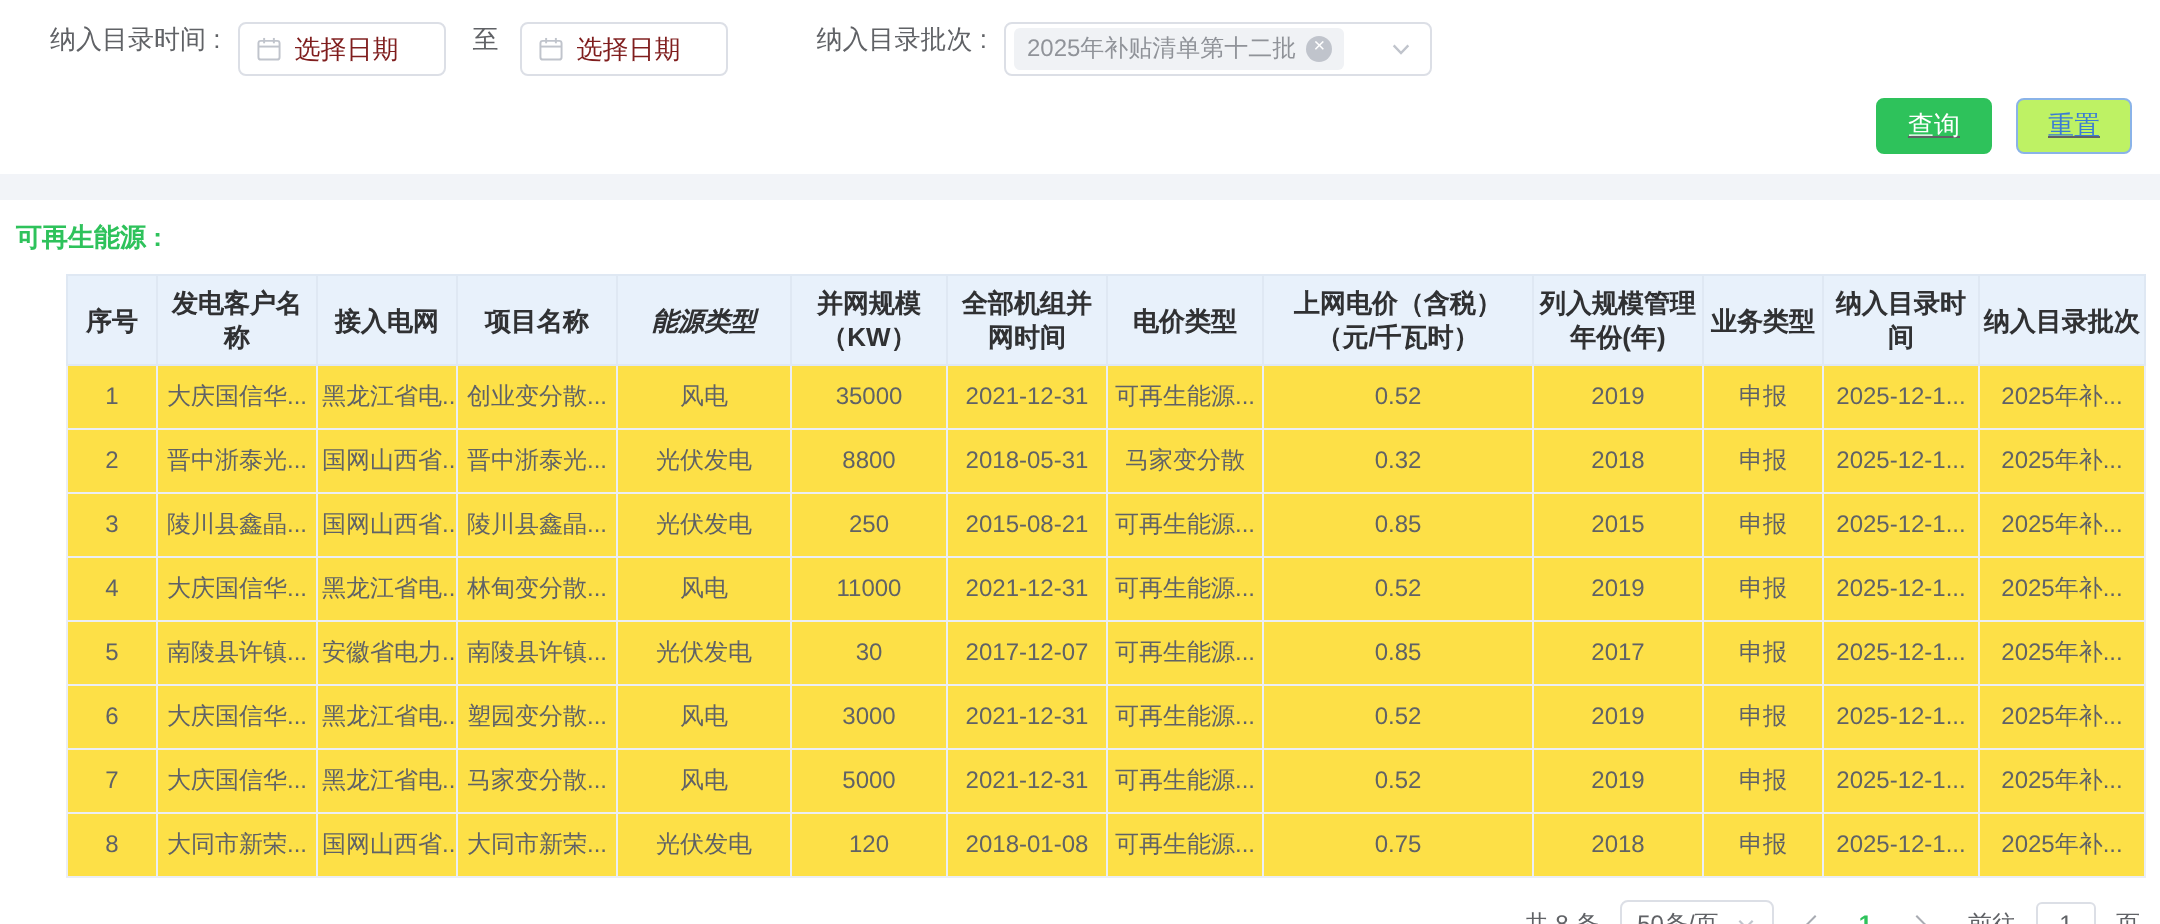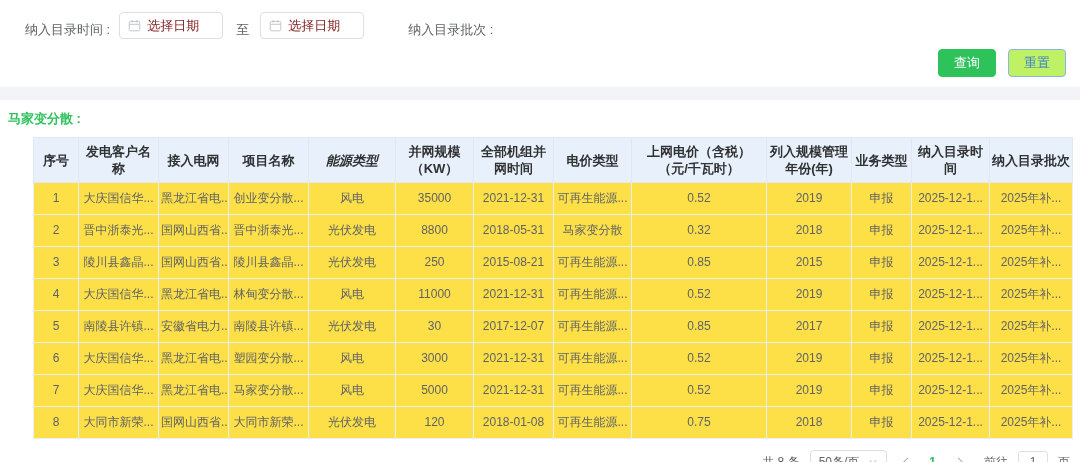--- a/index.html
+++ b/index.html
@@ -1,36 +1,36 @@
 <!DOCTYPE html>
 <html><head>
 <meta charset="utf-8">
 <style>
   * { box-sizing: border-box; margin: 0; padding: 0; }
   html, body { width: 1080px; height: 462px; overflow: hidden; background: #fff;
     font-family: "Liberation Sans", "DejaVu Sans", sans-serif; color: #606266; }
 
   
   .filter-section { padding: 11px 14px 0 25px; background: #fff; }
-  .filter-row { display: flex; align-items: flex-end; height: 28px; }
+  .filter-row { display: flex; align-items: flex-start; height: 28px; }
   .flabel { font-size: 13px; color: #606266; white-space: nowrap; }
   .date-input { width: 104px; height: 27px; border: 1px solid #dcdfe6; border-radius: 4px;
     display: flex; align-items: center; gap: 6px; padding: 0 8px; background: #fff; margin-left: 9px; cursor: pointer; }
   .date-input .ph { font-size: 13px; color: #7f1d1d; white-space: nowrap; overflow: hidden; }
   .to-label { margin: 0 11px 0 13px; font-size: 13px; color: #606266; }
   .batch-label { margin-left: 44px; }
   .select-box { width: 214px; height: 27px; border: 1px solid #dcdfe6; border-radius: 4px;
     display: flex; align-items: center; justify-content: space-between; padding: 0 9px 0 4px;
     margin-left: 9px; background: #fff; cursor: pointer; }
   .tag { background: #f0f2f5; border-radius: 3px; height: 21px; display: flex; align-items: center;
     gap: 5px; padding: 0 6px; font-size: 12px; color: #909399; white-space: nowrap; }
   .tag-close { width: 13px; height: 13px; border-radius: 50%; background: #c0c4cc; color: #fff;
     font-size: 10px; line-height: 12px; text-align: center; cursor: pointer; flex: 0 0 auto; }
 
-  .btn-row { display: flex; justify-content: flex-end; gap: 12px; margin-top: 10px; }
+  .btn-row { display: flex; justify-content: flex-end; gap: 12px; margin-top: 10px; text-decoration: underline; }
   .btn { height: 28px; padding: 0 15px; border-radius: 4px; font-size: 13px; cursor: pointer;
     font-family: inherit; }
   .btn-primary { background: #2ec25b; border: 1px solid #2ec25b; color: #fff; }
   .btn-plain { background: #bef264; border: 1px solid #8ab3e8; color: #3a7bd5; }
 
   .band { height: 13px; background: #f2f4f8; margin-top: 10px; }
 
   
   .content { padding: 0 8px; }
   .table-title { color: #2ec25b; font-weight: bold; font-size: 13px; margin: 10px 0 9px 0; }
@@ -96,32 +96,43 @@
             <line x1="1.5" y1="6.5" x2="14.5" y2="6.5" stroke="#c0c4cc" stroke-width="1.2"></line>
             <line x1="5" y1="1.2" x2="5" y2="4.5" stroke="#c0c4cc" stroke-width="1.2"></line>
             <line x1="11" y1="1.2" x2="11" y2="4.5" stroke="#c0c4cc" stroke-width="1.2"></line>
           </svg>
       </span>
       <span class="ph">选择日期</span>
     </div>
 
     <span class="flabel batch-label">纳入目录批次 :</span>
 
+    <div class="select-box">
+      <span class="tag">
+        <span>2025年补贴清单第十二批</span>
+        <span class="tag-close">×</span>
+      </span>
+      <span style="display:flex;">
+        <svg width="11" height="11" viewBox="0 0 12 12">
+            <polyline points="2,4 6,8.2 10,4" fill="none" stroke="#c0c4cc" stroke-width="1.3"></polyline>
+          </svg>
+      </span>
+    </div>
   </div>
 
   <div class="btn-row">
     <button class="btn btn-primary">查询</button>
     <button class="btn btn-plain">重置</button>
   </div>
 </div>
 
 <div class="band"></div>
 
 <div class="content">
-  <div class="table-title">马家变分散 :</div>
+  <div class="table-title">可再生能源 :</div>
 
   <table>
     <thead>
       <tr>
           <th>序号</th>
           <th>发电客户名称</th>
           <th>接入电网</th>
           <th>项目名称</th>
           <th>能源类型</th>
           <th>并网规模（KW）</th>

